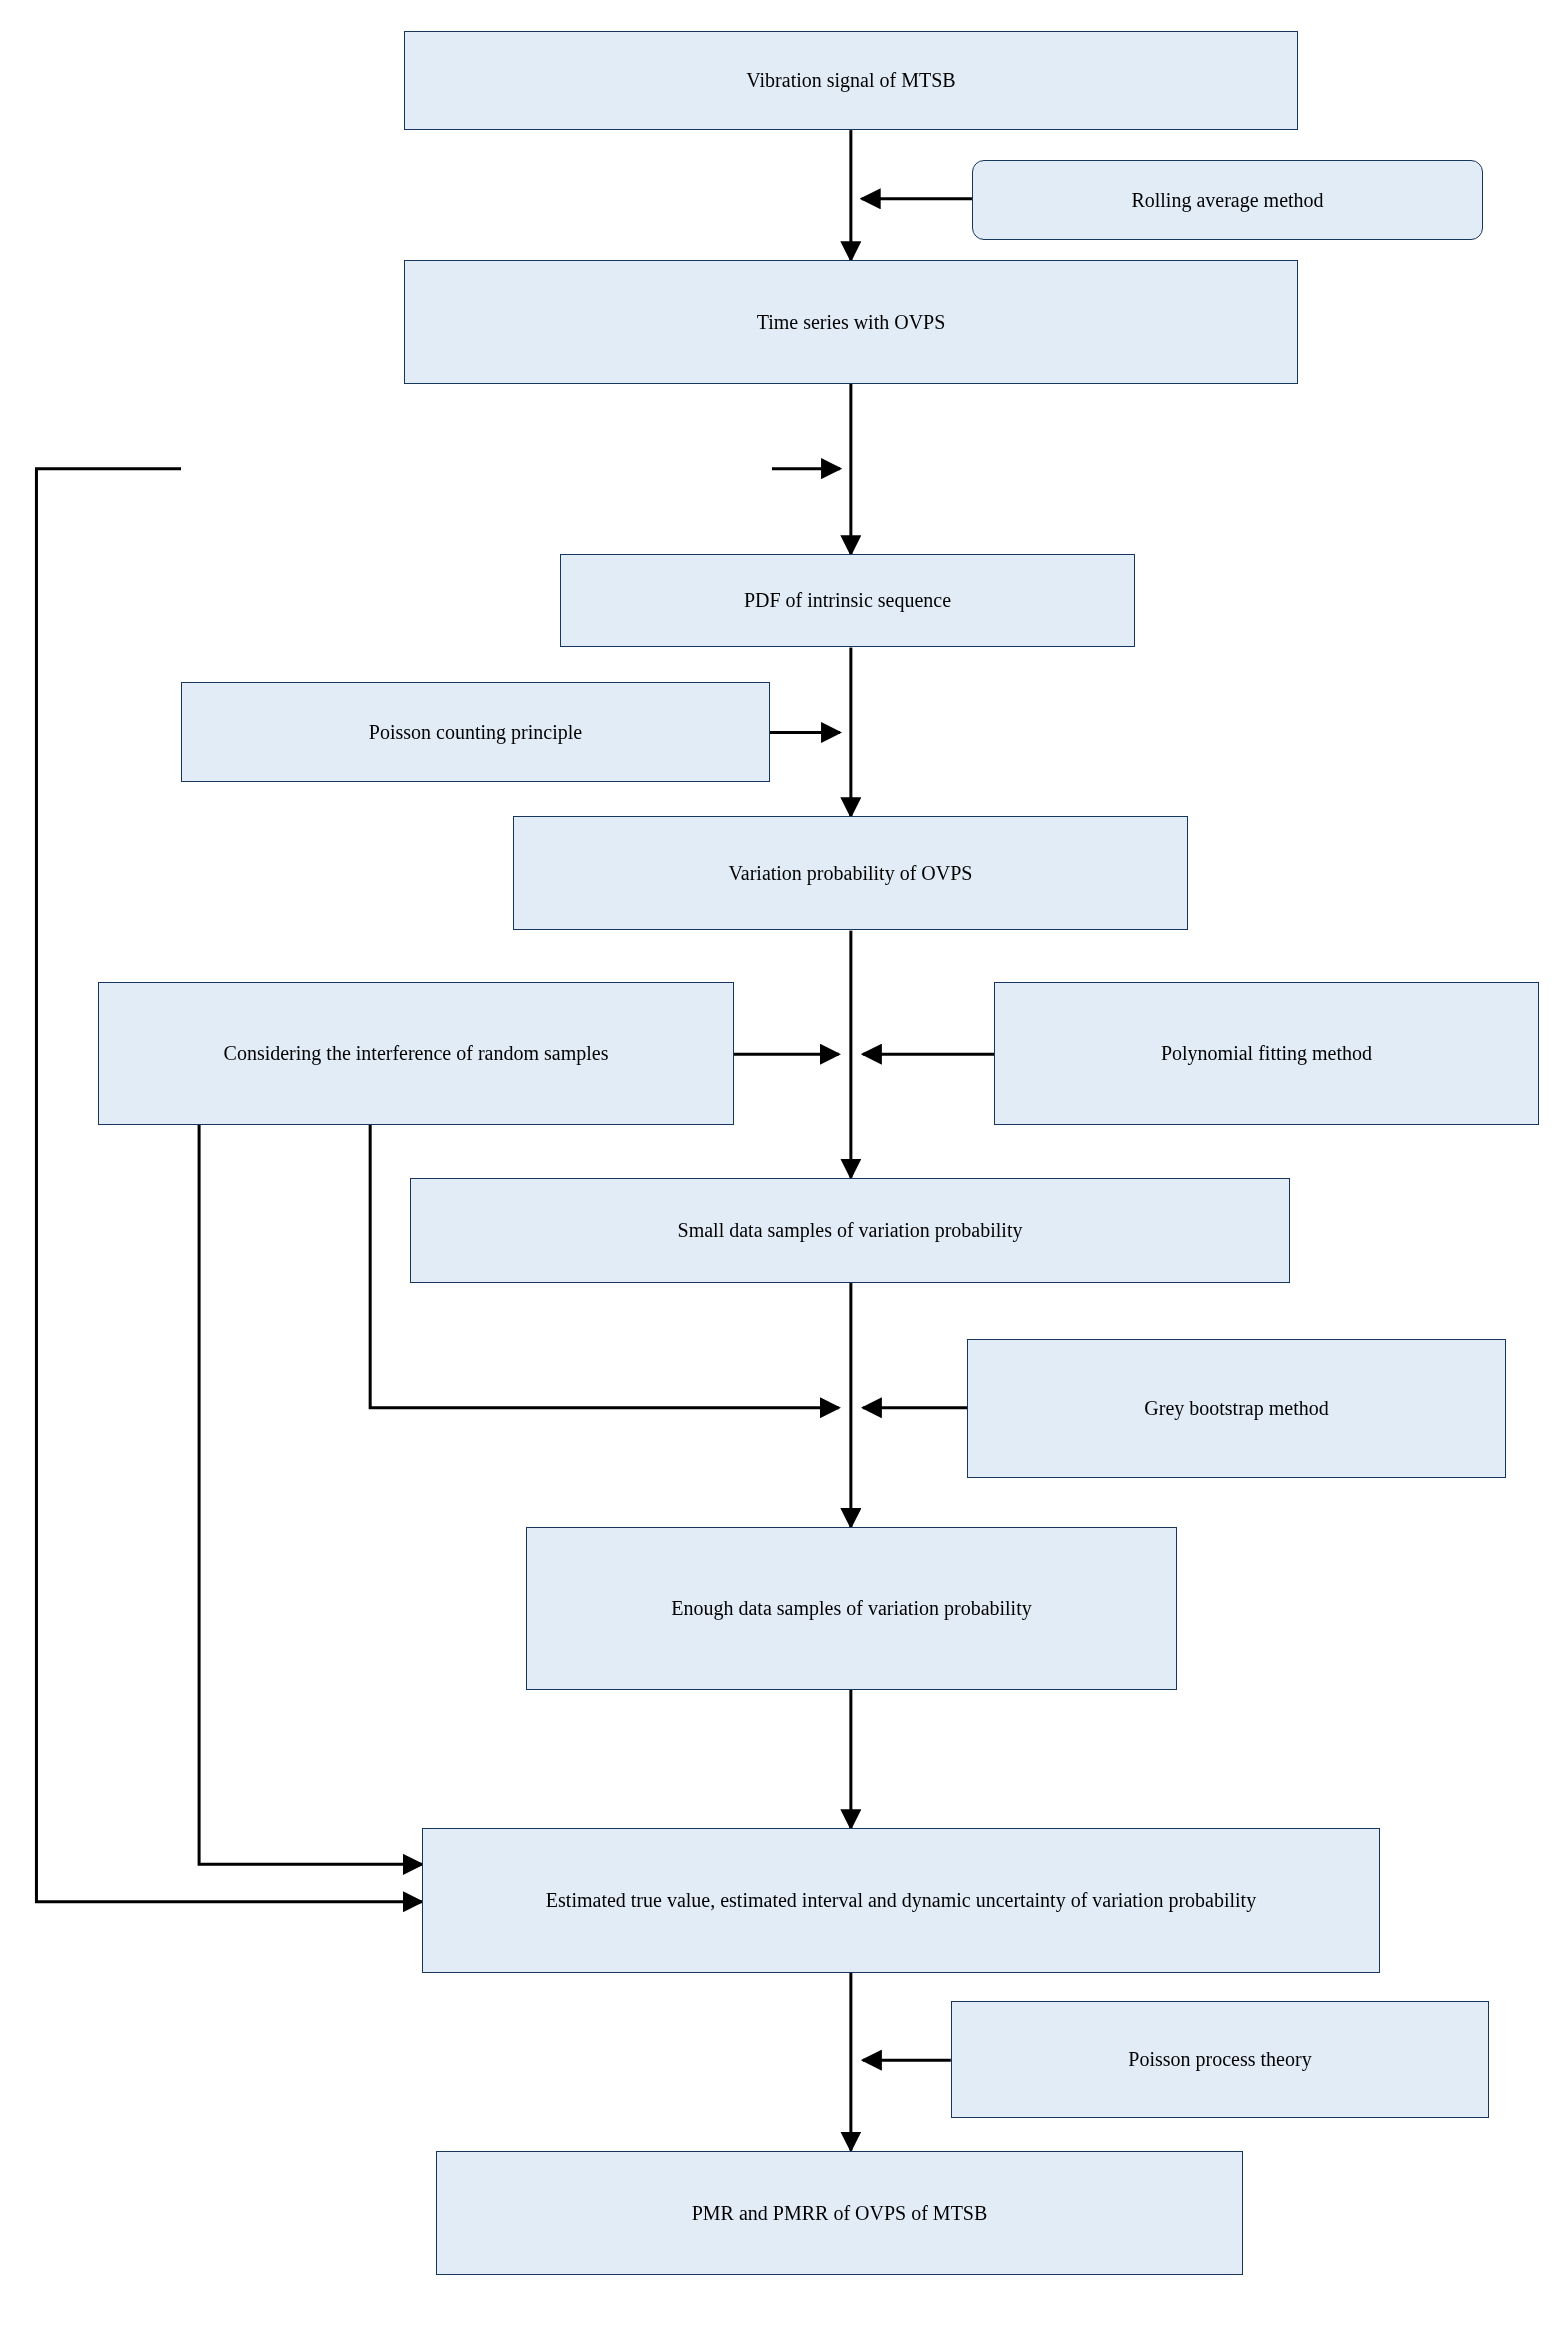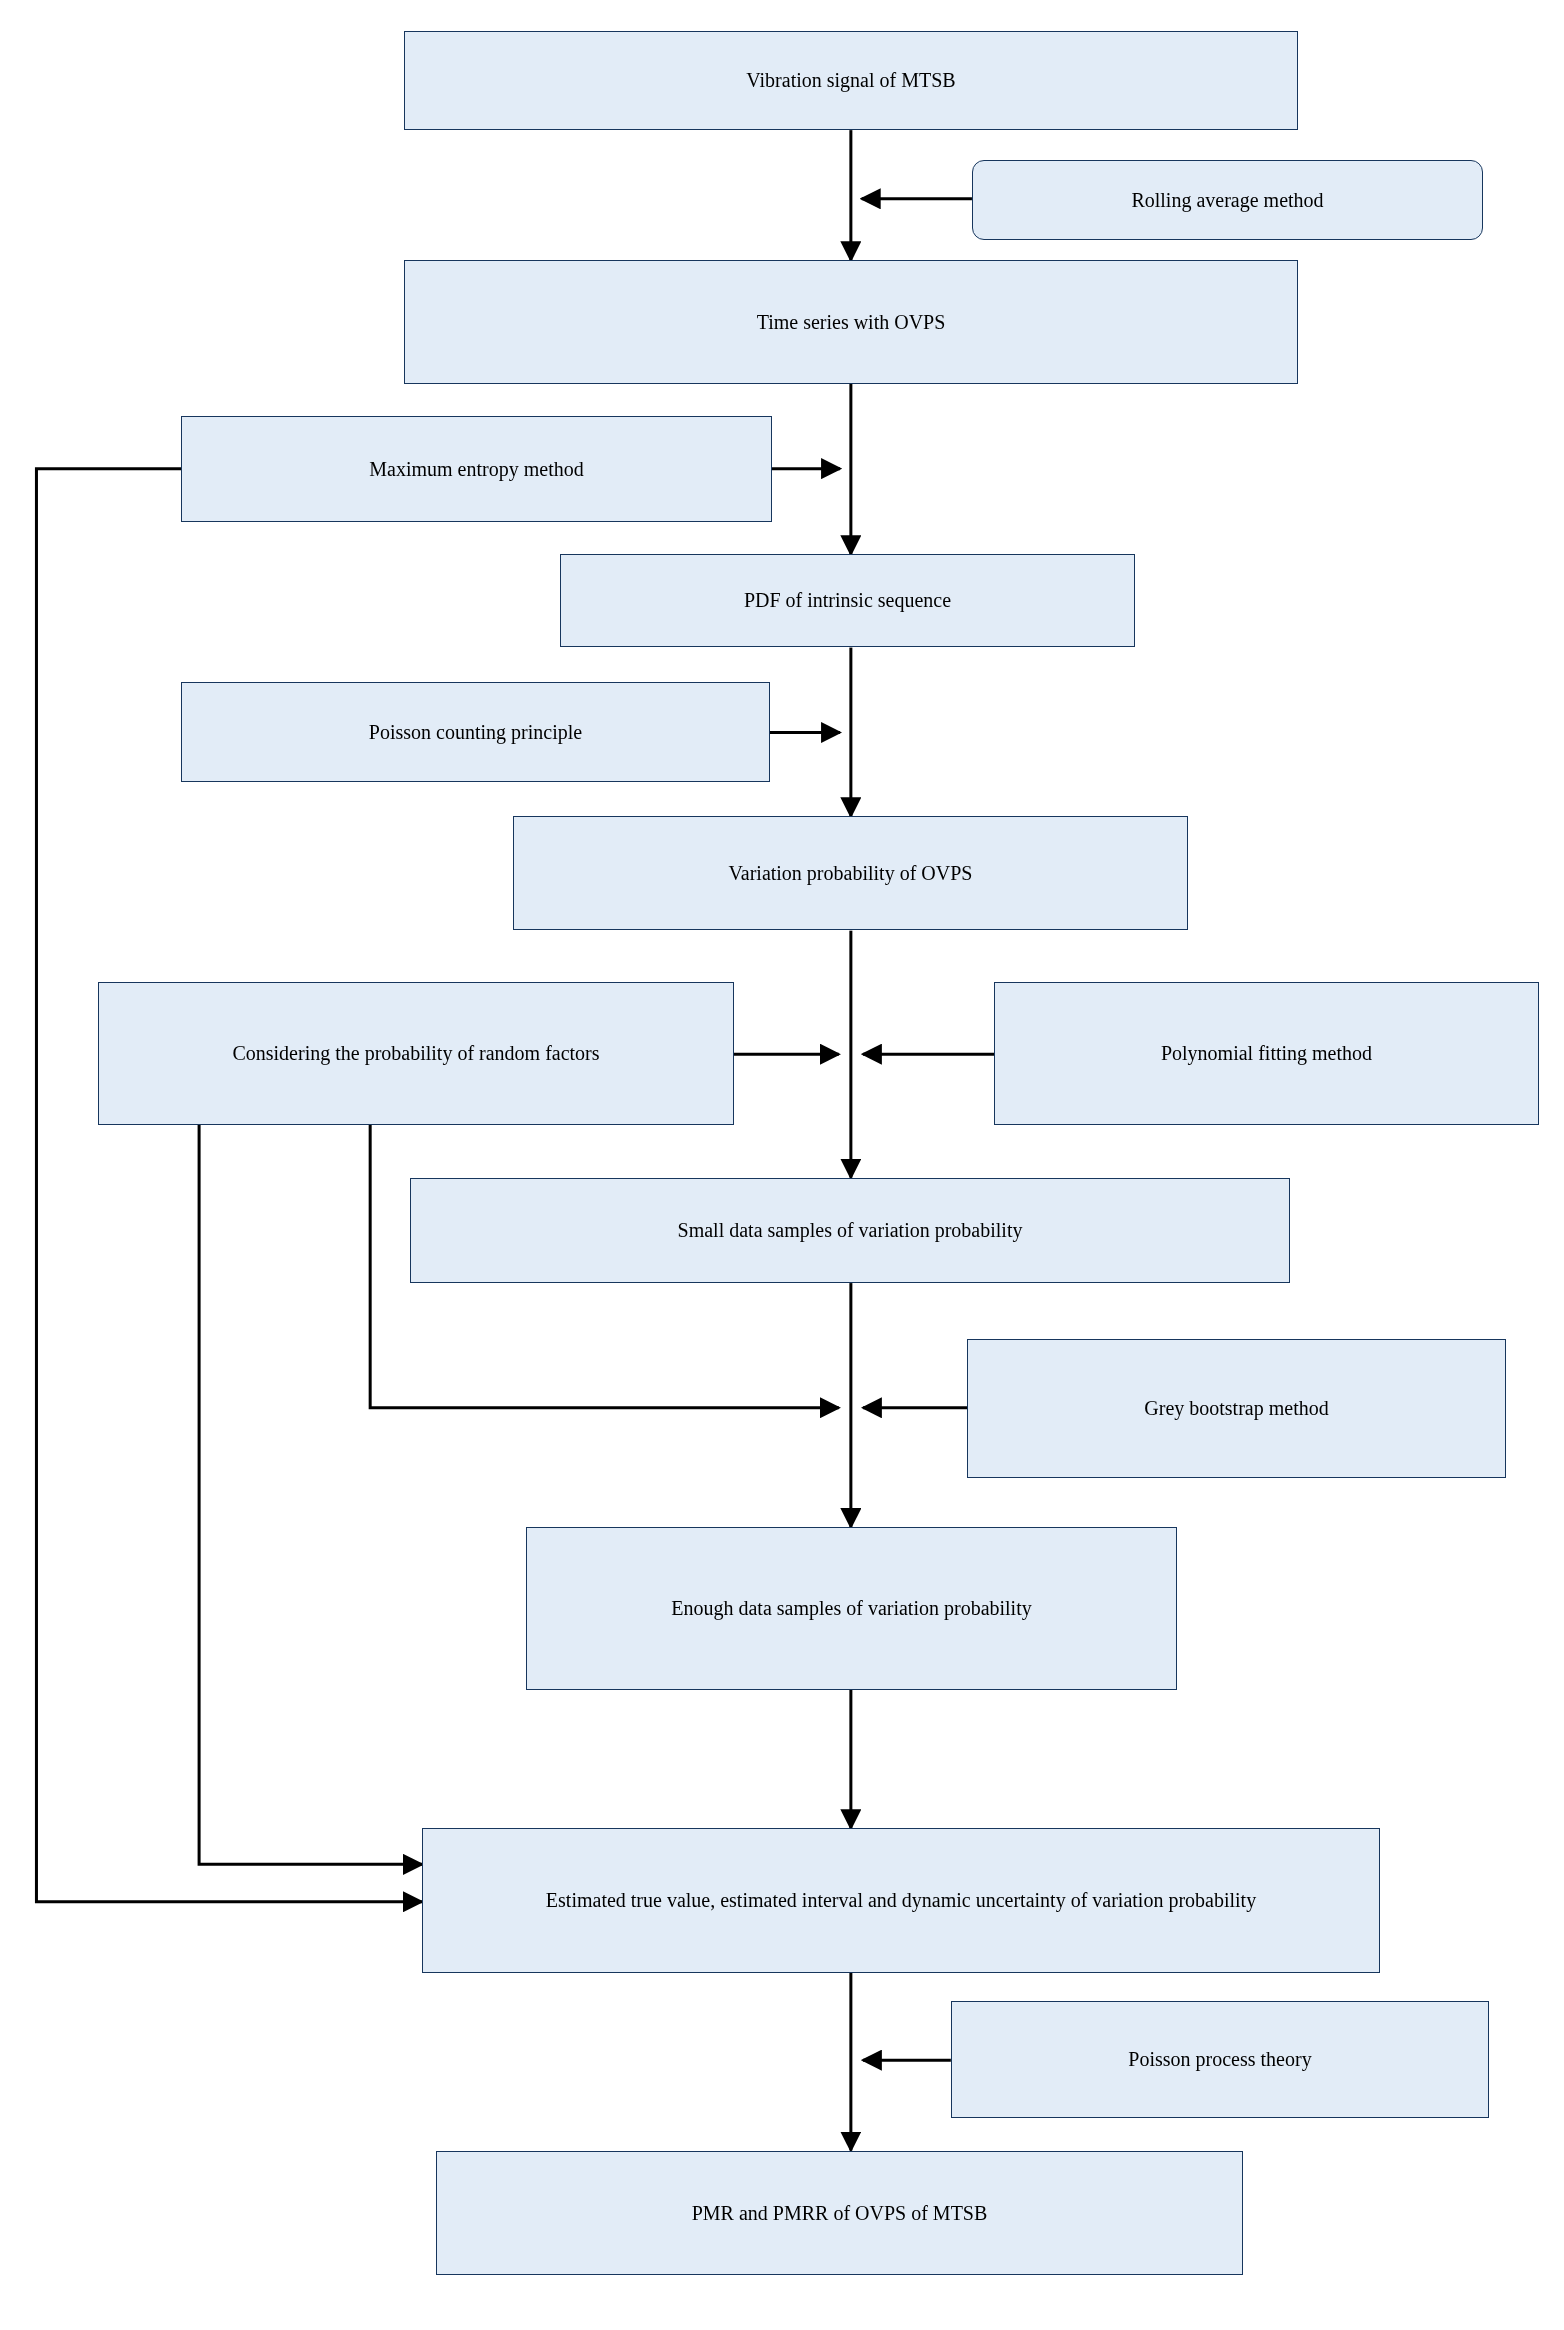--- a/index.html
+++ b/index.html
@@ -98,38 +98,35 @@
   </div>
 
   <div class="node" style="left:972px; top:160px; width:511px; height:80px;border-radius:12px;">
     <span>Rolling average method</span>
   </div>
 
   <div class="node" style="left:404px; top:260px; width:894px; height:124px;">
     <span>Time series with OVPS</span>
   </div>
 
-  <div class="node" style="left:181px; top:416px; width:591px; height:106px;">
-    <span>Maximum entropy method</span>
-  </div>
 
   <div class="node" style="left:560px; top:554px; width:575px; height:93px;">
     <span>PDF of intrinsic sequence</span>
   </div>
 
   <div class="node" style="left:181px; top:682px; width:589px; height:100px;">
     <span>Poisson counting principle</span>
   </div>
 
   <div class="node" style="left:513px; top:816px; width:675px; height:114px;">
     <span>Variation probability of OVPS</span>
   </div>
 
   <div class="node" style="left:98px; top:982px; width:636px; height:143px;">
-    <span>Considering the probability of random factors</span>
+    <span>Considering the interference of random samples</span>
   </div>
 
   <div class="node" style="left:994px; top:982px; width:545px; height:143px;">
     <span>Polynomial fitting method</span>
   </div>
 
   <div class="node" style="left:410px; top:1178px; width:880px; height:105px;">
     <span>Small data samples of variation probability</span>
   </div>
 

